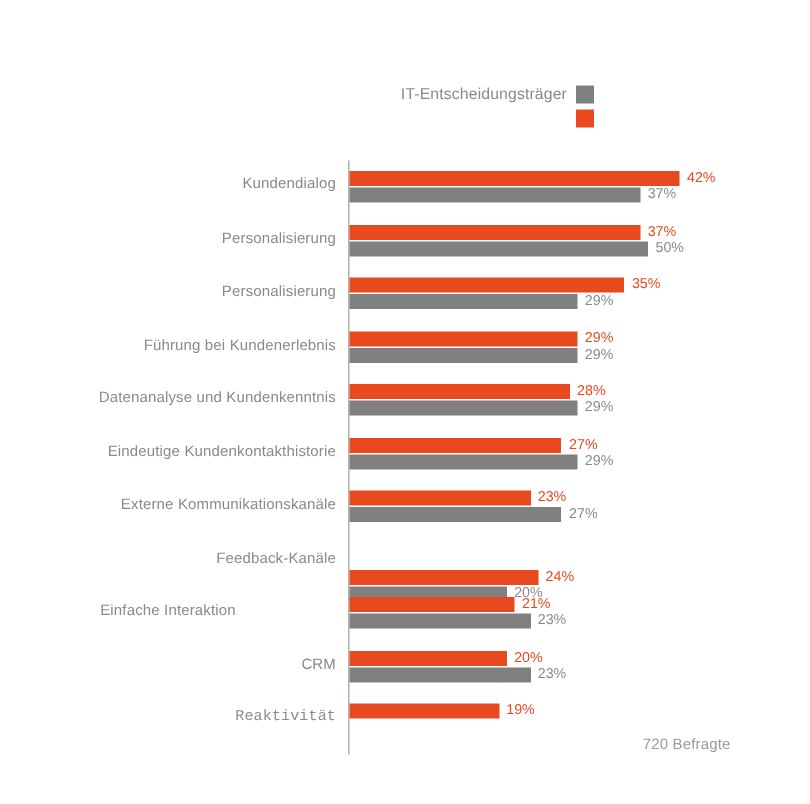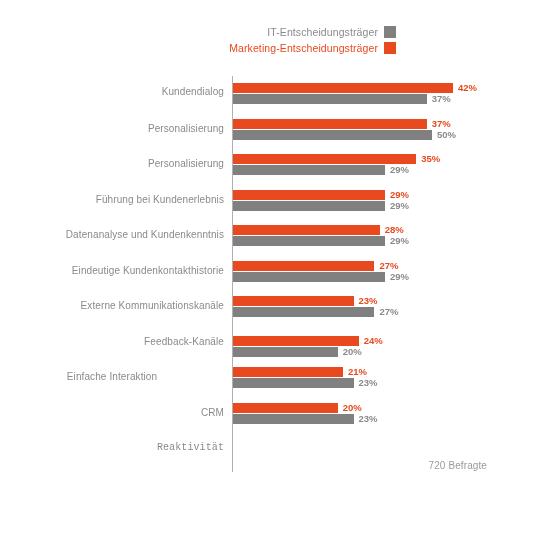--- a/index.html
+++ b/index.html
@@ -11,20 +11,21 @@
     width: 540px;
     height: 536px;
     font-family: "Liberation Sans", sans-serif;
     overflow: hidden;
   }
   #chart-root {
     position: relative;
     width: 540px;
     height: 400px;
     background: #ffffff;
+    margin-top: 31px;
   }
 
   
   .legend {
     position: absolute;
     left: 0;
     top: 26px;
     width: 396px;
     display: flex;
     flex-direction: column;
@@ -80,21 +81,20 @@
     top: 0;
     right: 0;
     height: 100%;
   }
 
   .group {
     position: absolute;
     left: 0;
     right: 0;
     height: 22px;
-    font-weight: bold;
   }
   .cat-label {
     position: absolute;
     right: 0;
     width: 224px;
     text-align: right;
     font-size: 10px;
     color: #8a8a8a;
     letter-spacing: 0.1px;
     white-space: nowrap;
@@ -142,21 +142,20 @@
 <body>
 
 <div id="chart-root">
 
   <div class="legend">
     <div class="legend-row">
       <span class="legend-label it">IT-Entscheidungsträger</span>
       <span class="legend-swatch it"></span>
     </div>
     <div class="legend-row">
-      <span class="legend-label mk">Marketing-Entscheidungsträger</span>
       <span class="legend-swatch mk"></span>
     </div>
   </div>
 
   <div class="plot">
     <div class="axis-line"></div>
     <div class="cat-labels">
         <div class="cat-label" style="top: 7px;">Kundendialog</div>
         <div class="cat-label" style="top: 43.5px;">Personalisierung</div>
         <div class="cat-label" style="top: 79px;">Personalisierung</div>
@@ -233,21 +232,21 @@
         <div class="group" style="top: 221px;">
           <div class="bar-row mk">
             <div class="bar mk" style="width: 120.5px;"></div>
             <span class="bar-value mk">23%</span>
           </div>
           <div class="bar-row it">
             <div class="bar it" style="width: 141.4px;"></div>
             <span class="bar-value it">27%</span>
           </div>
         </div>
-        <div class="group" style="top: 261px;">
+        <div class="group" style="top: 274px;">
           <div class="bar-row mk">
             <div class="bar mk" style="width: 125.7px;"></div>
             <span class="bar-value mk">24%</span>
           </div>
           <div class="bar-row it">
             <div class="bar it" style="width: 104.8px;"></div>
             <span class="bar-value it">20%</span>
           </div>
         </div>
         <div class="group" style="top: 292px;">
@@ -264,19 +263,23 @@
           <div class="bar-row mk">
             <div class="bar mk" style="width: 104.8px;"></div>
             <span class="bar-value mk">20%</span>
           </div>
           <div class="bar-row it">
             <div class="bar it" style="width: 120.5px;"></div>
             <span class="bar-value it">23%</span>
           </div>
         </div>
         <div class="group" style="top: 363px;">
+          <div class="bar-row mk">
+            <div class="bar mk" style="width: 99.5px;"></div>
+            <span class="bar-value mk">19%</span>
+          </div>
         </div>
       </div>
   </div>
 
   <div class="footnote">720 Befragte</div>
 
 </div>
 
 </body></html>

